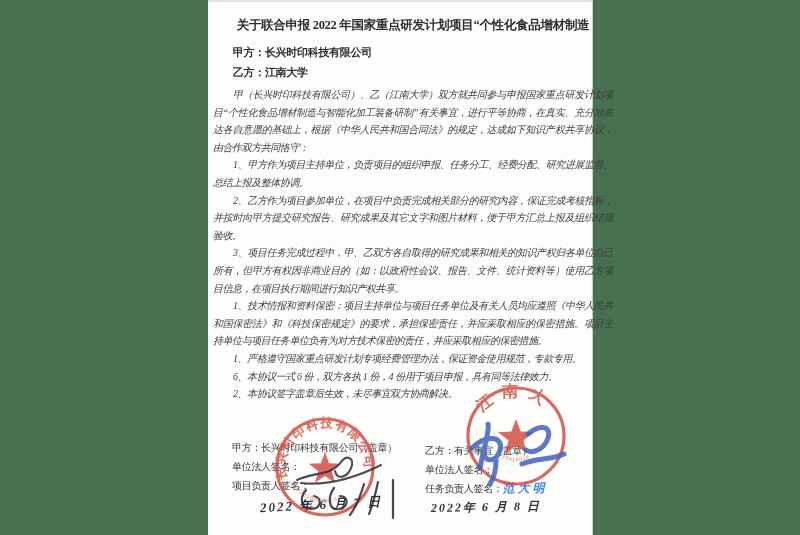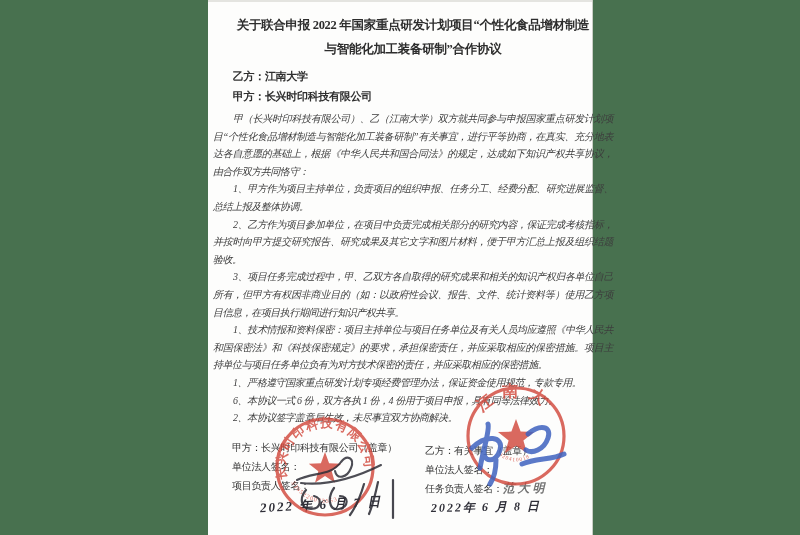--- a/index.html
+++ b/index.html
@@ -35,35 +35,34 @@
   .sig-col{position:absolute;font-size:10px;color:#333;letter-spacing:-0.3px;}
   .sig-col .row{height:19px;line-height:19px;white-space:nowrap;}
   .sig-left{left:24px;top:438px;}
   .sig-right{left:217px;top:441px;}
   .handwriting{
     font-style:italic;font-weight:bold;color:#2f2f38;
     font-size:13px;letter-spacing:2px;white-space:nowrap;
   }
   .date-left{display:inline-block;margin-left:28px;transform:rotate(-3deg);}
   .date-right{display:inline-block;margin-left:6px;transform:rotate(-1deg);font-size:12px;}
-  .sig-inline{font-style:italic;font-weight:bold;font-size:12px;color:#737373;letter-spacing:3px;}
+  .sig-inline{font-style:italic;font-weight:bold;font-size:12px;color:#3b82f6;letter-spacing:3px;}
   .stamp{position:absolute;opacity:0.82;}
   .stamp text{font-family:"Liberation Serif","DejaVu Serif",serif;}
   .ink-sig{position:absolute;}
 </style>
 </head>
 <body>
 
 <div class="page">
   <div class="content">
     <div class="doc-title">关于联合申报 2022 年国家重点研发计划项目“个性化食品增材制造</div>
-    <div class="doc-title" style="margin-top:-5px;">与智能化加工装备研制”合作协议</div>
 
+    <div class="party-line">甲方：长兴时印科技有限公司</div>
     <div class="party-line">乙方：江南大学</div>
-    <div class="party-line">甲方：长兴时印科技有限公司</div>
 
     <div class="body-text" style="margin-top:4px;">
       <p>甲（长兴时印科技有限公司）、乙（江南大学）双方就共同参与申报国家重点研发计划项目“个性化食品增材制造与智能化加工装备研制”有关事宜，进行平等协商，在真实、充分地表达各自意愿的基础上，根据《中华人民共和国合同法》的规定，达成如下知识产权共享协议，由合作双方共同恪守：</p>
       <p>1、甲方作为项目主持单位，负责项目的组织申报、任务分工、经费分配、研究进展监督、总结上报及整体协调。</p>
       <p>2、乙方作为项目参加单位，在项目中负责完成相关部分的研究内容，保证完成考核指标，并按时向甲方提交研究报告、研究成果及其它文字和图片材料，便于甲方汇总上报及组织结题验收。</p>
       <p>3、项目任务完成过程中，甲、乙双方各自取得的研究成果和相关的知识产权归各单位自己所有，但甲方有权因非商业目的（如：以政府性会议、报告、文件、统计资料等）使用乙方项目信息，在项目执行期间进行知识产权共享。</p>
       <p>1、技术情报和资料保密：项目主持单位与项目任务单位及有关人员均应遵照《中华人民共和国保密法》和《科技保密规定》的要求，承担保密责任，并应采取相应的保密措施。项目主持单位与项目任务单位负有为对方技术保密的责任，并应采取相应的保密措施。</p>
       <p>1、严格遵守国家重点研发计划专项经费管理办法，保证资金使用规范，专款专用。</p>
       <p>6、本协议一式 6 份，双方各执 1 份，4 份用于项目申报，具有同等法律效力。</p>
       <p>2、本协议签字盖章后生效，未尽事宜双方协商解决。</p>

